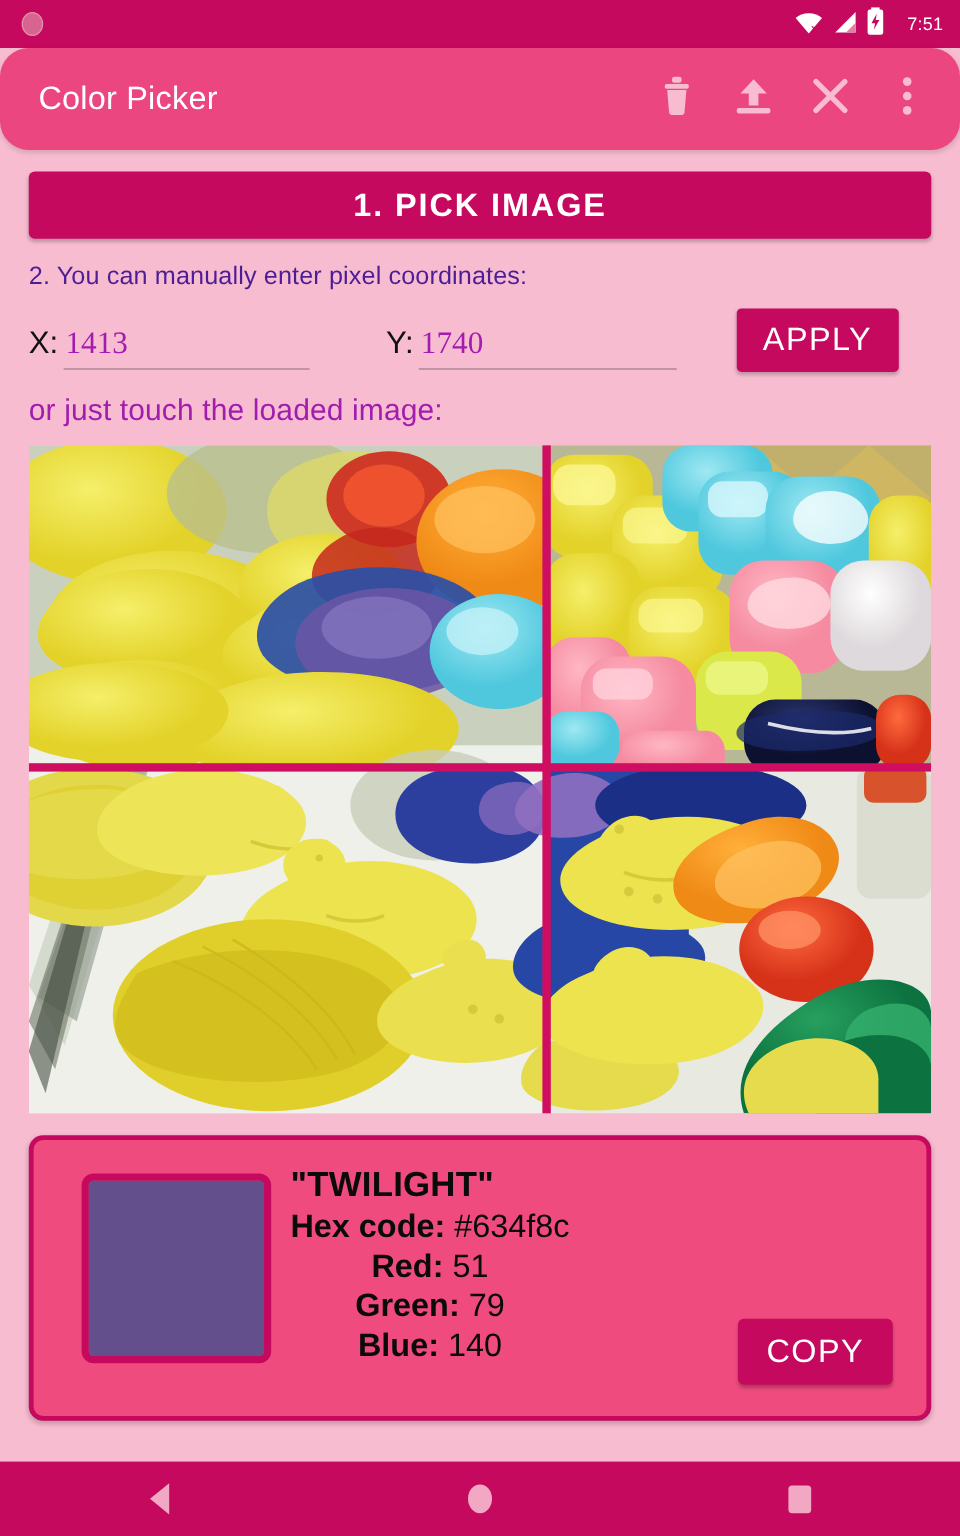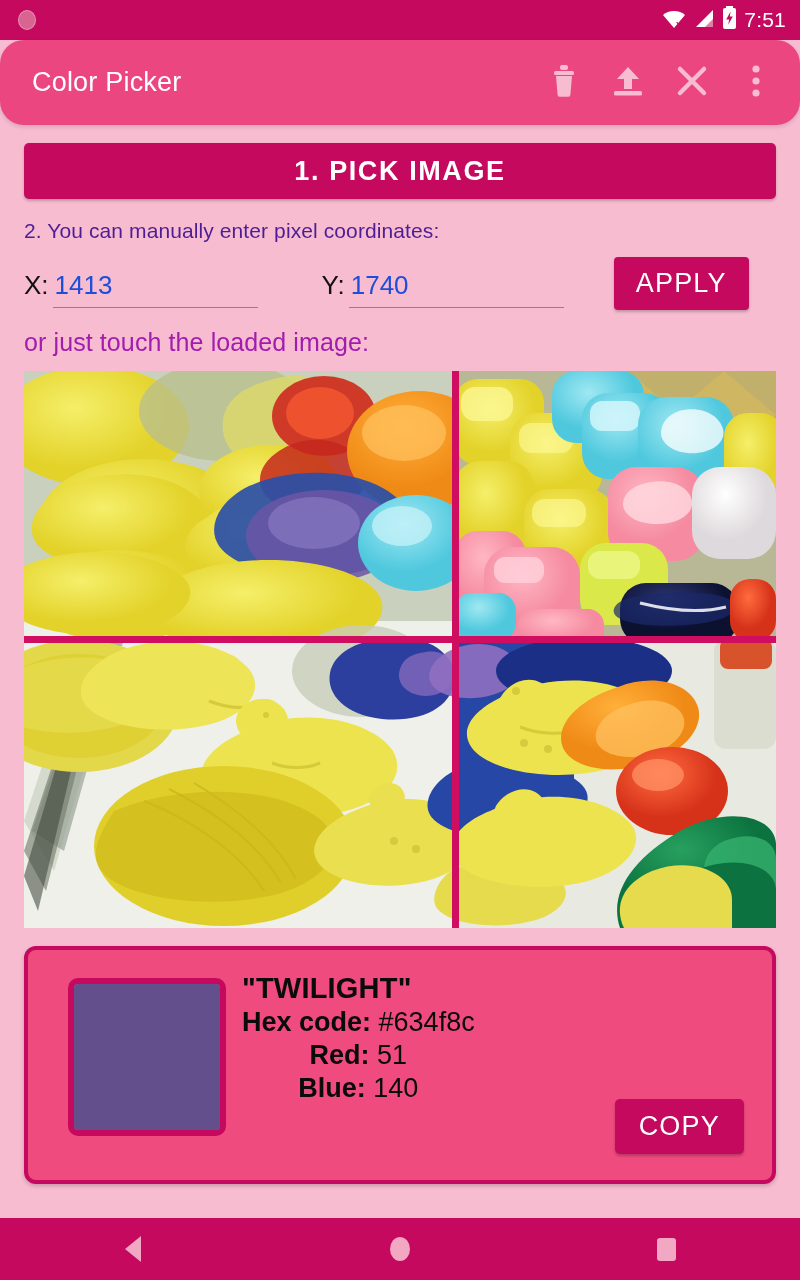--- a/index.html
+++ b/index.html
@@ -16,21 +16,21 @@
     height: 40px; background: #c4095e;
     display: flex; align-items: center; justify-content: space-between;
     padding: 0 14px 0 18px;
   }
   .sb-left { display: flex; align-items: center; }
   .sb-dot {
     width: 18px; height: 20px; border-radius: 50%;
     background: #d8658f; border: 1px solid #e391b1;
   }
   .sb-right { display: flex; align-items: center; gap: 7px; }
-  .sb-time { color: #fff; font-size: 21px; letter-spacing: .2px; margin-left: 0; }
+  .sb-time { color: #fff; font-size: 15px; letter-spacing: .2px; margin-left: 12px; }
 
   
   .appbar {
     height: 85px; background: #ec4680;
     display: flex; align-items: center; padding: 0 18px 0 32px;
     box-shadow: 0 2px 4px rgba(0,0,0,.13);
     border-radius: 24px;
   }
   .appbar-title { color: #fff; font-size: 27px; font-weight: 400; letter-spacing: .2px; flex: 1; }
   .appbar-actions { display: flex; align-items: center; gap: 12px; }
@@ -50,22 +50,22 @@
   }
 
   .instr { color: #4c1d95; font-size: 21px; margin-top: 20px; letter-spacing: .1px; }
 
   .coord-row { display: flex; align-items: flex-end; margin-top: 14px; gap: 0; }
   .fieldgrp { display: flex; align-items: baseline; }
   .flabel { font-size: 26px; color: #111; margin-right: 4px; }
   .finput {
     border: none; border-bottom: 1.5px solid #9b7b88;
     background: transparent; outline: none;
-    font-family: Liberation Sans, sans-serif;
-    font-size: 26px; color: #1d4ed8; padding: 0 4px 6px 2px;
+    font-family: Liberation Serif, serif;
+    font-size: 26px; color: #a21caf; padding: 0 4px 6px 2px;
   }
   #x-field { width: 205px; }
   #y-field { width: 215px; }
   .gap1 { width: 64px; }
   .gap2 { width: 38px; }
   .apply-btn {
     background: #c4095e; color: #fff; border: none; border-radius: 4px;
     font-family: "Liberation Sans", sans-serif;
     font-size: 27px; font-weight: 400; letter-spacing: 1.2px;
     padding: 11px 22px; margin-bottom: -2px;
@@ -382,20 +382,24 @@
       <div class="cname">"TWILIGHT"</div>
       <div class="crow">
         <b>Hex code:</b>
         <span>#634f8c</span>
       </div>
       <div class="crow">
         <b>Red:</b>
         <span>51</span>
       </div>
       <div class="crow">
+        <b>Green:</b>
+        <span>79</span>
+      </div>
+      <div class="crow">
         <b>Blue:</b>
         <span>140</span>
       </div>
     </div>
     <button class="copy-btn">COPY</button>
   </div>
 
   <div class="navbar">
     <div class="navslot">
       <div class="nav-back"></div>

